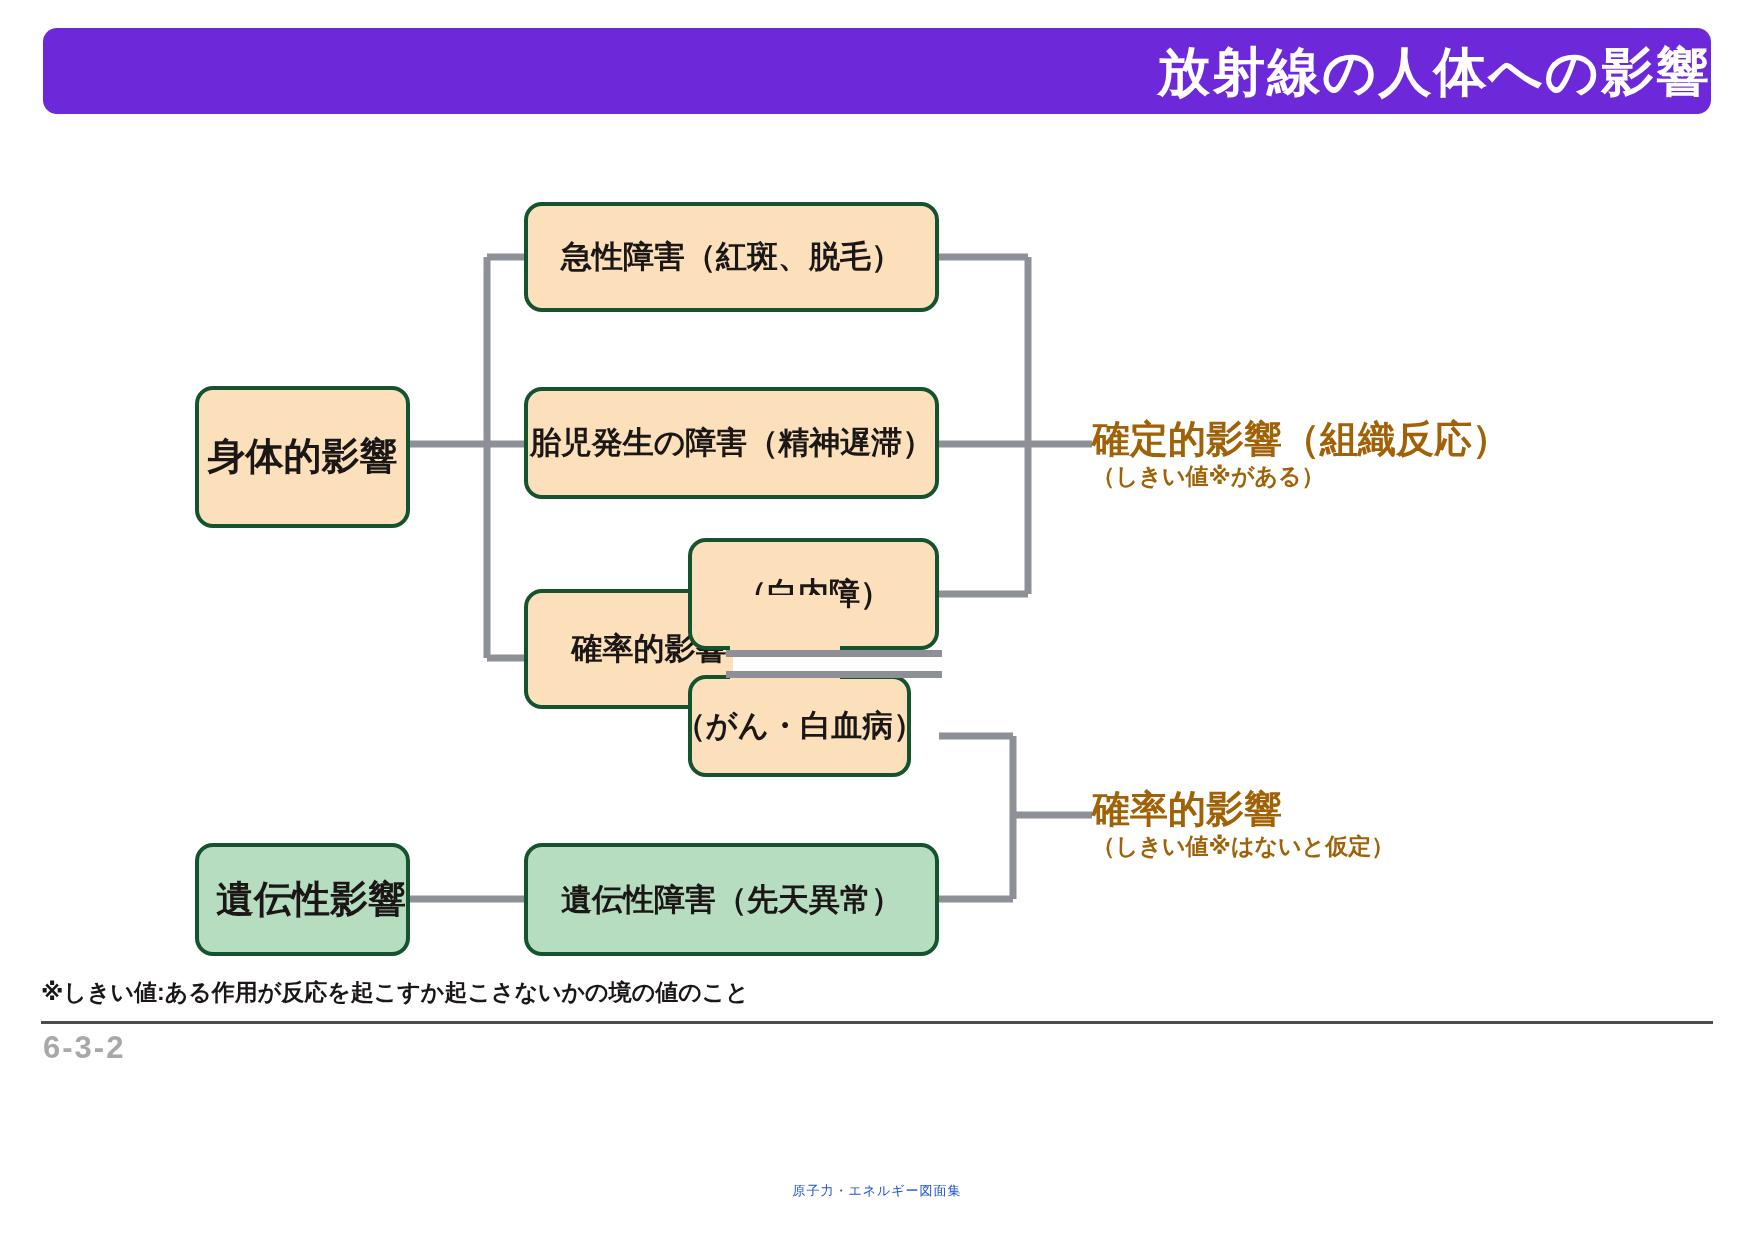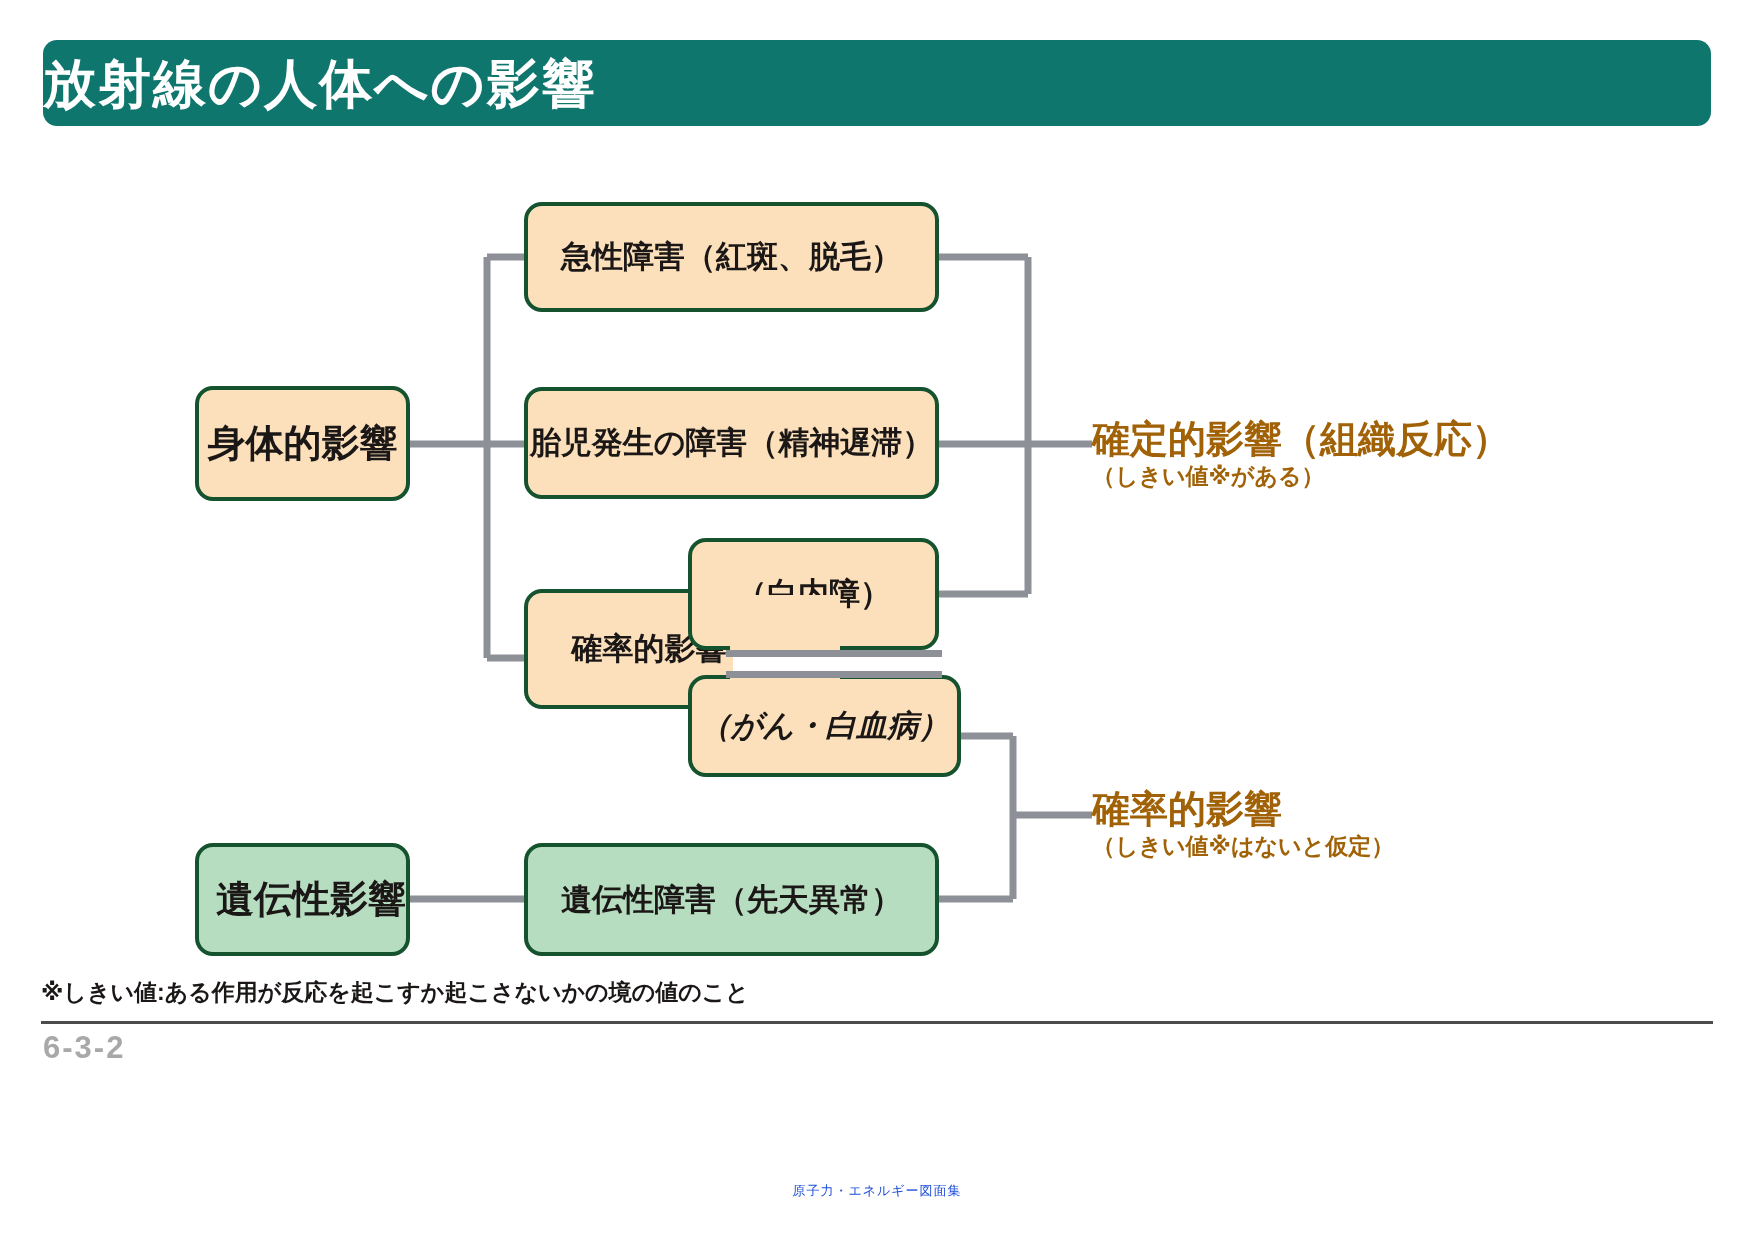--- a/index.html
+++ b/index.html
@@ -12,28 +12,28 @@
     width: 1754px;
     height: 1240px;
     position: relative;
     overflow: hidden;
   }
 
   
   #title-bar {
     position: absolute;
     left: 43px;
-    top: 40px;
+    top: 28px;
     width: 1668px;
     height: 86px;
-    background: #0f766e;
+    background: #6d28d9;
     border-radius: 14px;
     display: flex;
     align-items: center;
-    justify-content: flex-start;
+    justify-content: flex-end;
   }
   #title-text {
     color: #ffffff;
     font-size: 53px;
     font-weight: bold;
     letter-spacing: 2px;
     line-height: 1;
   }
 
   
@@ -67,21 +67,21 @@
     text-align: center;
     z-index: 3;
   }
   .node.orange { background: #fbe0bb; }
   .node.green  { background: #b6ddc0; }
 
   .node-label { display: block; white-space: nowrap; }
 
   
   #node-somatic {
-    left: 195px;  top: 386px;  width: 215px; height: 115px;
+    left: 195px;  top: 386px;  width: 215px; height: 142px;
     font-size: 38px; font-weight: bold;
   }
   #node-hereditary {
     left: 195px;  top: 843px;  width: 215px; height: 113px;
     font-size: 38px; font-weight: bold; justify-content: flex-end;
   }
   #node-acute {
     left: 524px;  top: 202px;  width: 415px; height: 110px;
     font-size: 31px; font-weight: bold;
   }
@@ -91,22 +91,22 @@
   }
   #node-hereditary-disorder {
     left: 524px;  top: 843px;  width: 415px; height: 113px;
     font-size: 31px; font-weight: bold;
   }
   #node-cataract {
     left: 688px;  top: 538px;  width: 251px; height: 112px;
     font-size: 31px; font-weight: bold;
   }
   #node-cancer {
-    left: 688px;  top: 675px;  width: 273px; height: 102px;
-    font-size: 31px; font-weight: bold; font-style: italic;
+    left: 688px;  top: 675px;  width: 223px; height: 102px;
+    font-size: 31px; font-weight: bold;
   }
   
   #node-late {
     left: 524px;  top: 589px;  width: 250px; height: 120px;
     font-size: 31px; font-weight: bold;
     border-radius: 18px;
   }
   
   .merge {
     position: absolute;

